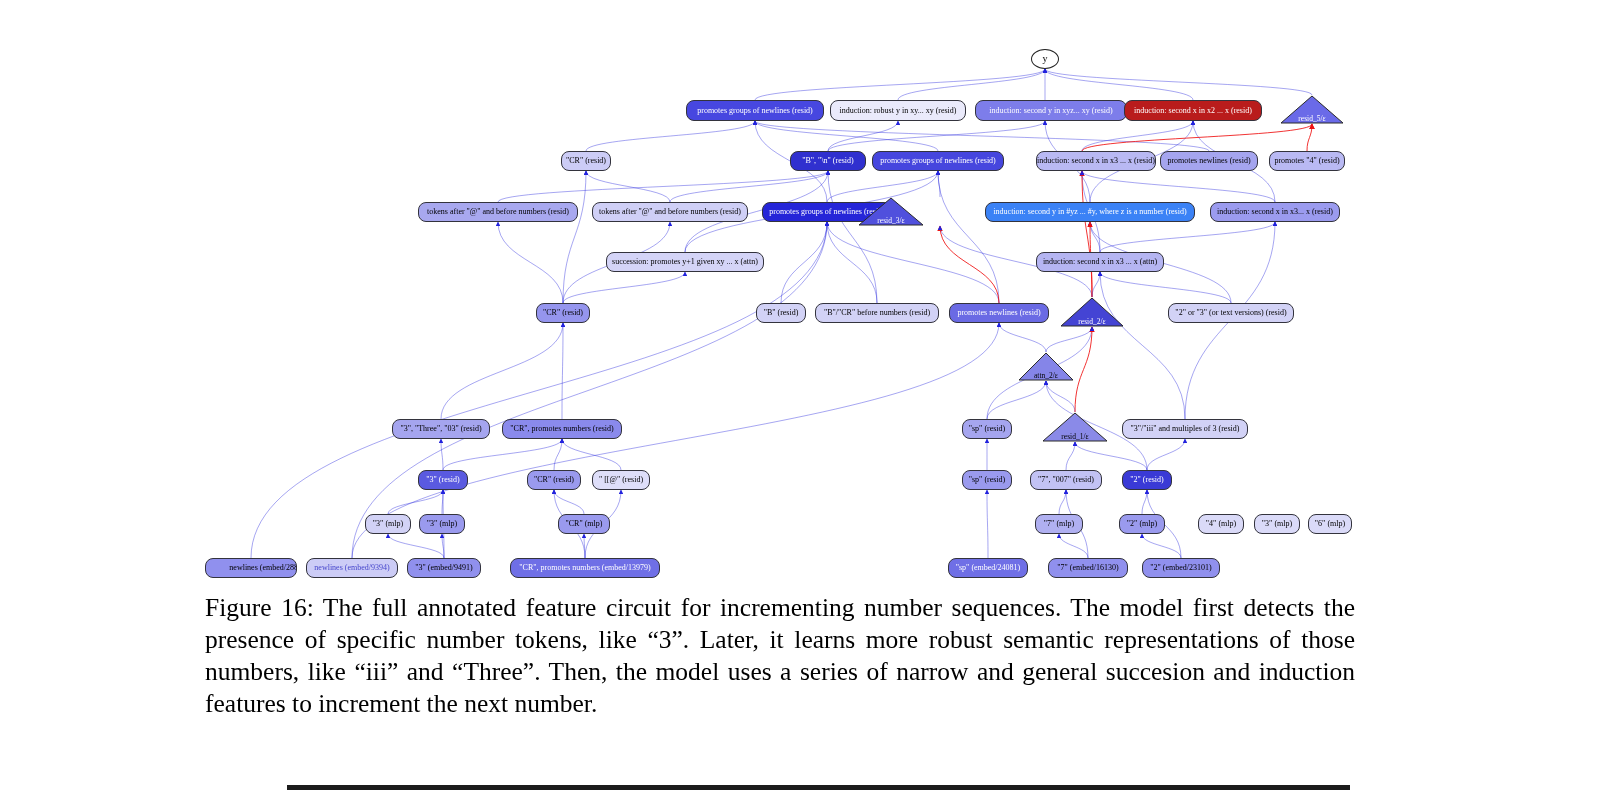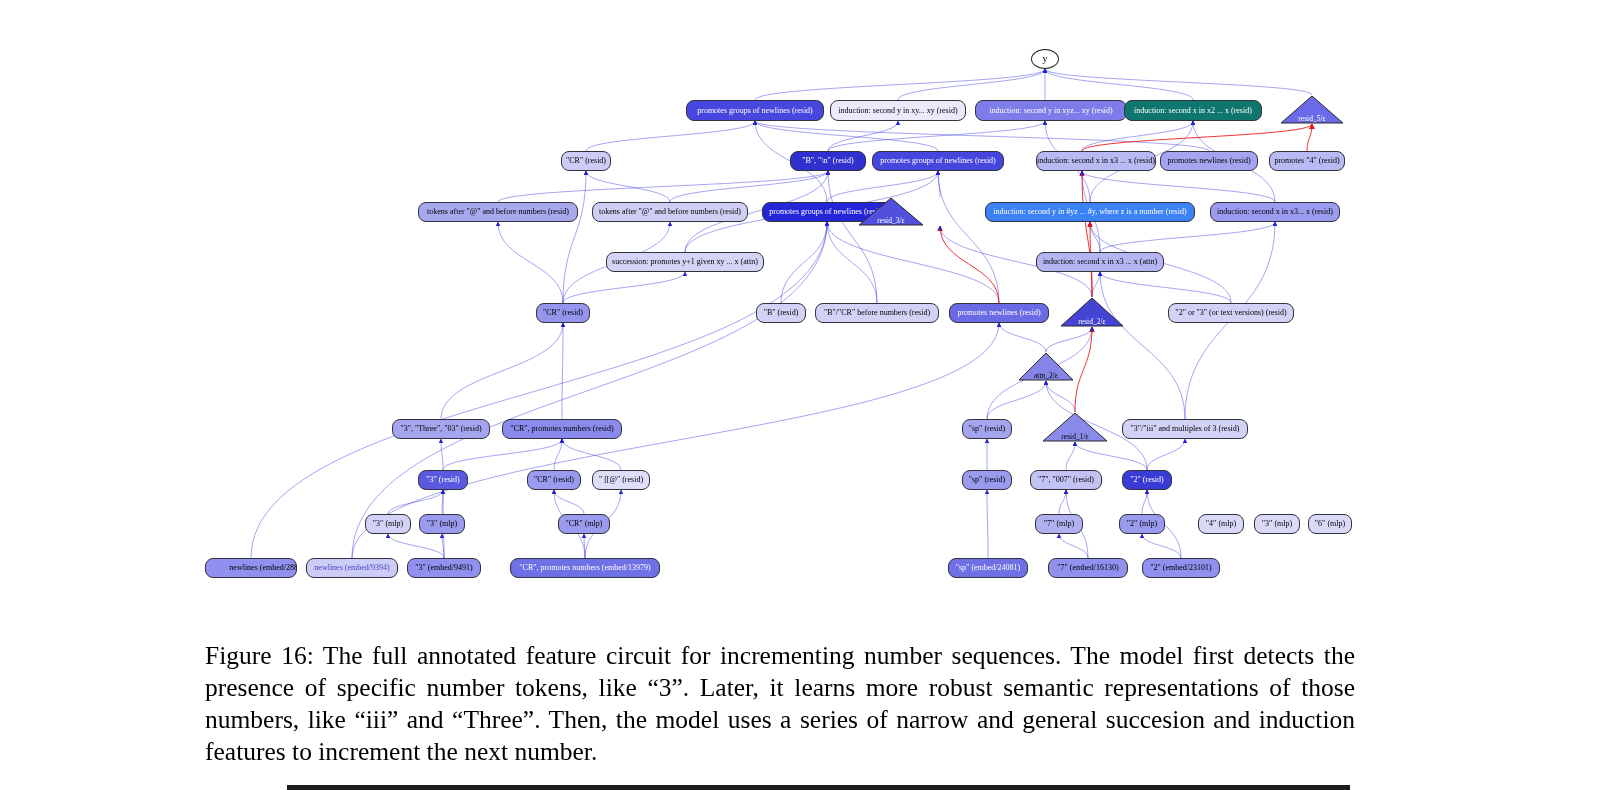--- a/index.html
+++ b/index.html
@@ -7,21 +7,21 @@
         font-family:"Liberation Serif",serif;}
   #edge-layer{position:absolute;left:0;top:0;z-index:1;}
   .node{position:absolute;z-index:2;display:flex;align-items:center;justify-content:center;
         font-size:8px;line-height:1;white-space:nowrap;overflow:hidden;box-sizing:border-box;
         font-family:"Liberation Serif",serif;}
   .node.box{border:1px solid #33333d;border-radius:8px;}
   .node.ellipse{border:1px solid #222;border-radius:50%;background:#fff;font-size:10px;overflow:visible;}
   .node.tri{border:none;background:transparent !important;overflow:visible;}
   .node.tri svg{position:absolute;left:0;top:0;}
   .node.tri .tlabel{position:absolute;left:0;right:0;bottom:2px;text-align:center;font-size:7.5px;}
-  .caption{position:absolute;left:205px;top:640px;width:1150px;color:#000;
+  .caption{position:absolute;left:205px;top:592px;width:1150px;color:#000;
            font-size:25.5px;line-height:32px;text-align:justify;}
   .bottom-bar{position:absolute;left:287px;top:785px;width:1063px;height:5px;background:#1c1c1c;}
 </style>
 </head>
 <body>
 
 <div class="page">
   <svg id="edge-layer" width="1598" height="790">
     <defs>
       <marker id="arB" viewBox="0 0 10 10" refX="9" refY="5" markerWidth="5.5" markerHeight="5.5" orient="auto">
@@ -113,23 +113,23 @@
         <path d="M 898 100 C 898 84.5, 1045 84.5, 1045 69" fill="none" stroke="#2222dd" stroke-width="0.9" stroke-opacity="0.45" marker-end="url(#arB)"></path>
         <path d="M 1045 100 C 1045 84.5, 1045 84.5, 1045 69" fill="none" stroke="#2222dd" stroke-width="0.9" stroke-opacity="0.45" marker-end="url(#arB)"></path>
         <path d="M 1193 100 C 1193 84.5, 1045 84.5, 1045 69" fill="none" stroke="#2222dd" stroke-width="0.9" stroke-opacity="0.45" marker-end="url(#arB)"></path>
         <path d="M 1312 95 C 1312 82, 1045 82, 1045 69" fill="none" stroke="#2222dd" stroke-width="0.9" stroke-opacity="0.45" marker-end="url(#arB)"></path>
       </g>
   </svg>
 
   <div id="stage">
       <div class="node ellipse" style="left: 1031px; top: 49px; width: 28px; height: 20px; background: rgb(255, 255, 255); color: rgb(0, 0, 0);">y</div>
       <div class="node box" style="left: 686px; top: 100px; width: 138px; height: 21px; background: rgb(71, 71, 224); color: rgb(255, 255, 255);">promotes groups of newlines (resid)</div>
-      <div class="node box" style="left: 830px; top: 100px; width: 136px; height: 21px; background: rgb(234, 234, 251); color: rgb(0, 0, 0);">induction: second y in xy... xy (resid)</div>
+      <div class="node box" style="left: 830px; top: 100px; width: 136px; height: 21px; background: rgb(234, 234, 251); color: rgb(0, 0, 0);">induction: robust y in xy... xy (resid)</div>
       <div class="node box" style="left: 975px; top: 100px; width: 152px; height: 21px; background: rgb(125, 125, 234); color: rgb(255, 255, 255);">induction: second y in xyz... xy (resid)</div>
-      <div class="node box" style="left: 1124px; top: 100px; width: 138px; height: 21px; background: #0f766e; color: rgb(255, 255, 255);">induction: second x in x2 ... x (resid)</div>
+      <div class="node box" style="left: 1124px; top: 100px; width: 138px; height: 21px; background: #b91c1c; color: rgb(255, 255, 255);">induction: second x in x2 ... x (resid)</div>
       <div class="node tri" style="left: 1280px; top: 95px; width: 64px; height: 29px;">
         <svg width="64" height="29">
           <polygon points="32,1 1,28 63,28" fill="#6a6ae8" stroke="#2a2a2a" stroke-width="1"></polygon>
         </svg>
         <span class="tlabel" style="color: rgb(255, 255, 255);">resid_5/ε</span>
       </div>
       <div class="node box" style="left: 561px; top: 151px; width: 50px; height: 20px; background: rgb(204, 204, 246); color: rgb(0, 0, 0);">"CR" (resid)</div>
       <div class="node box" style="left: 790px; top: 151px; width: 76px; height: 20px; background: rgb(48, 48, 207); color: rgb(255, 255, 255);">"B", "\n" (resid)</div>
       <div class="node box" style="left: 872px; top: 151px; width: 132px; height: 20px; background: rgb(70, 70, 222); color: rgb(255, 255, 255);">promotes groups of newlines (resid)</div>
       <div class="node box" style="left: 1036px; top: 151px; width: 120px; height: 20px; background: rgb(185, 185, 243); color: rgb(0, 0, 0);">induction: second x in x3 ... x (resid)</div>

